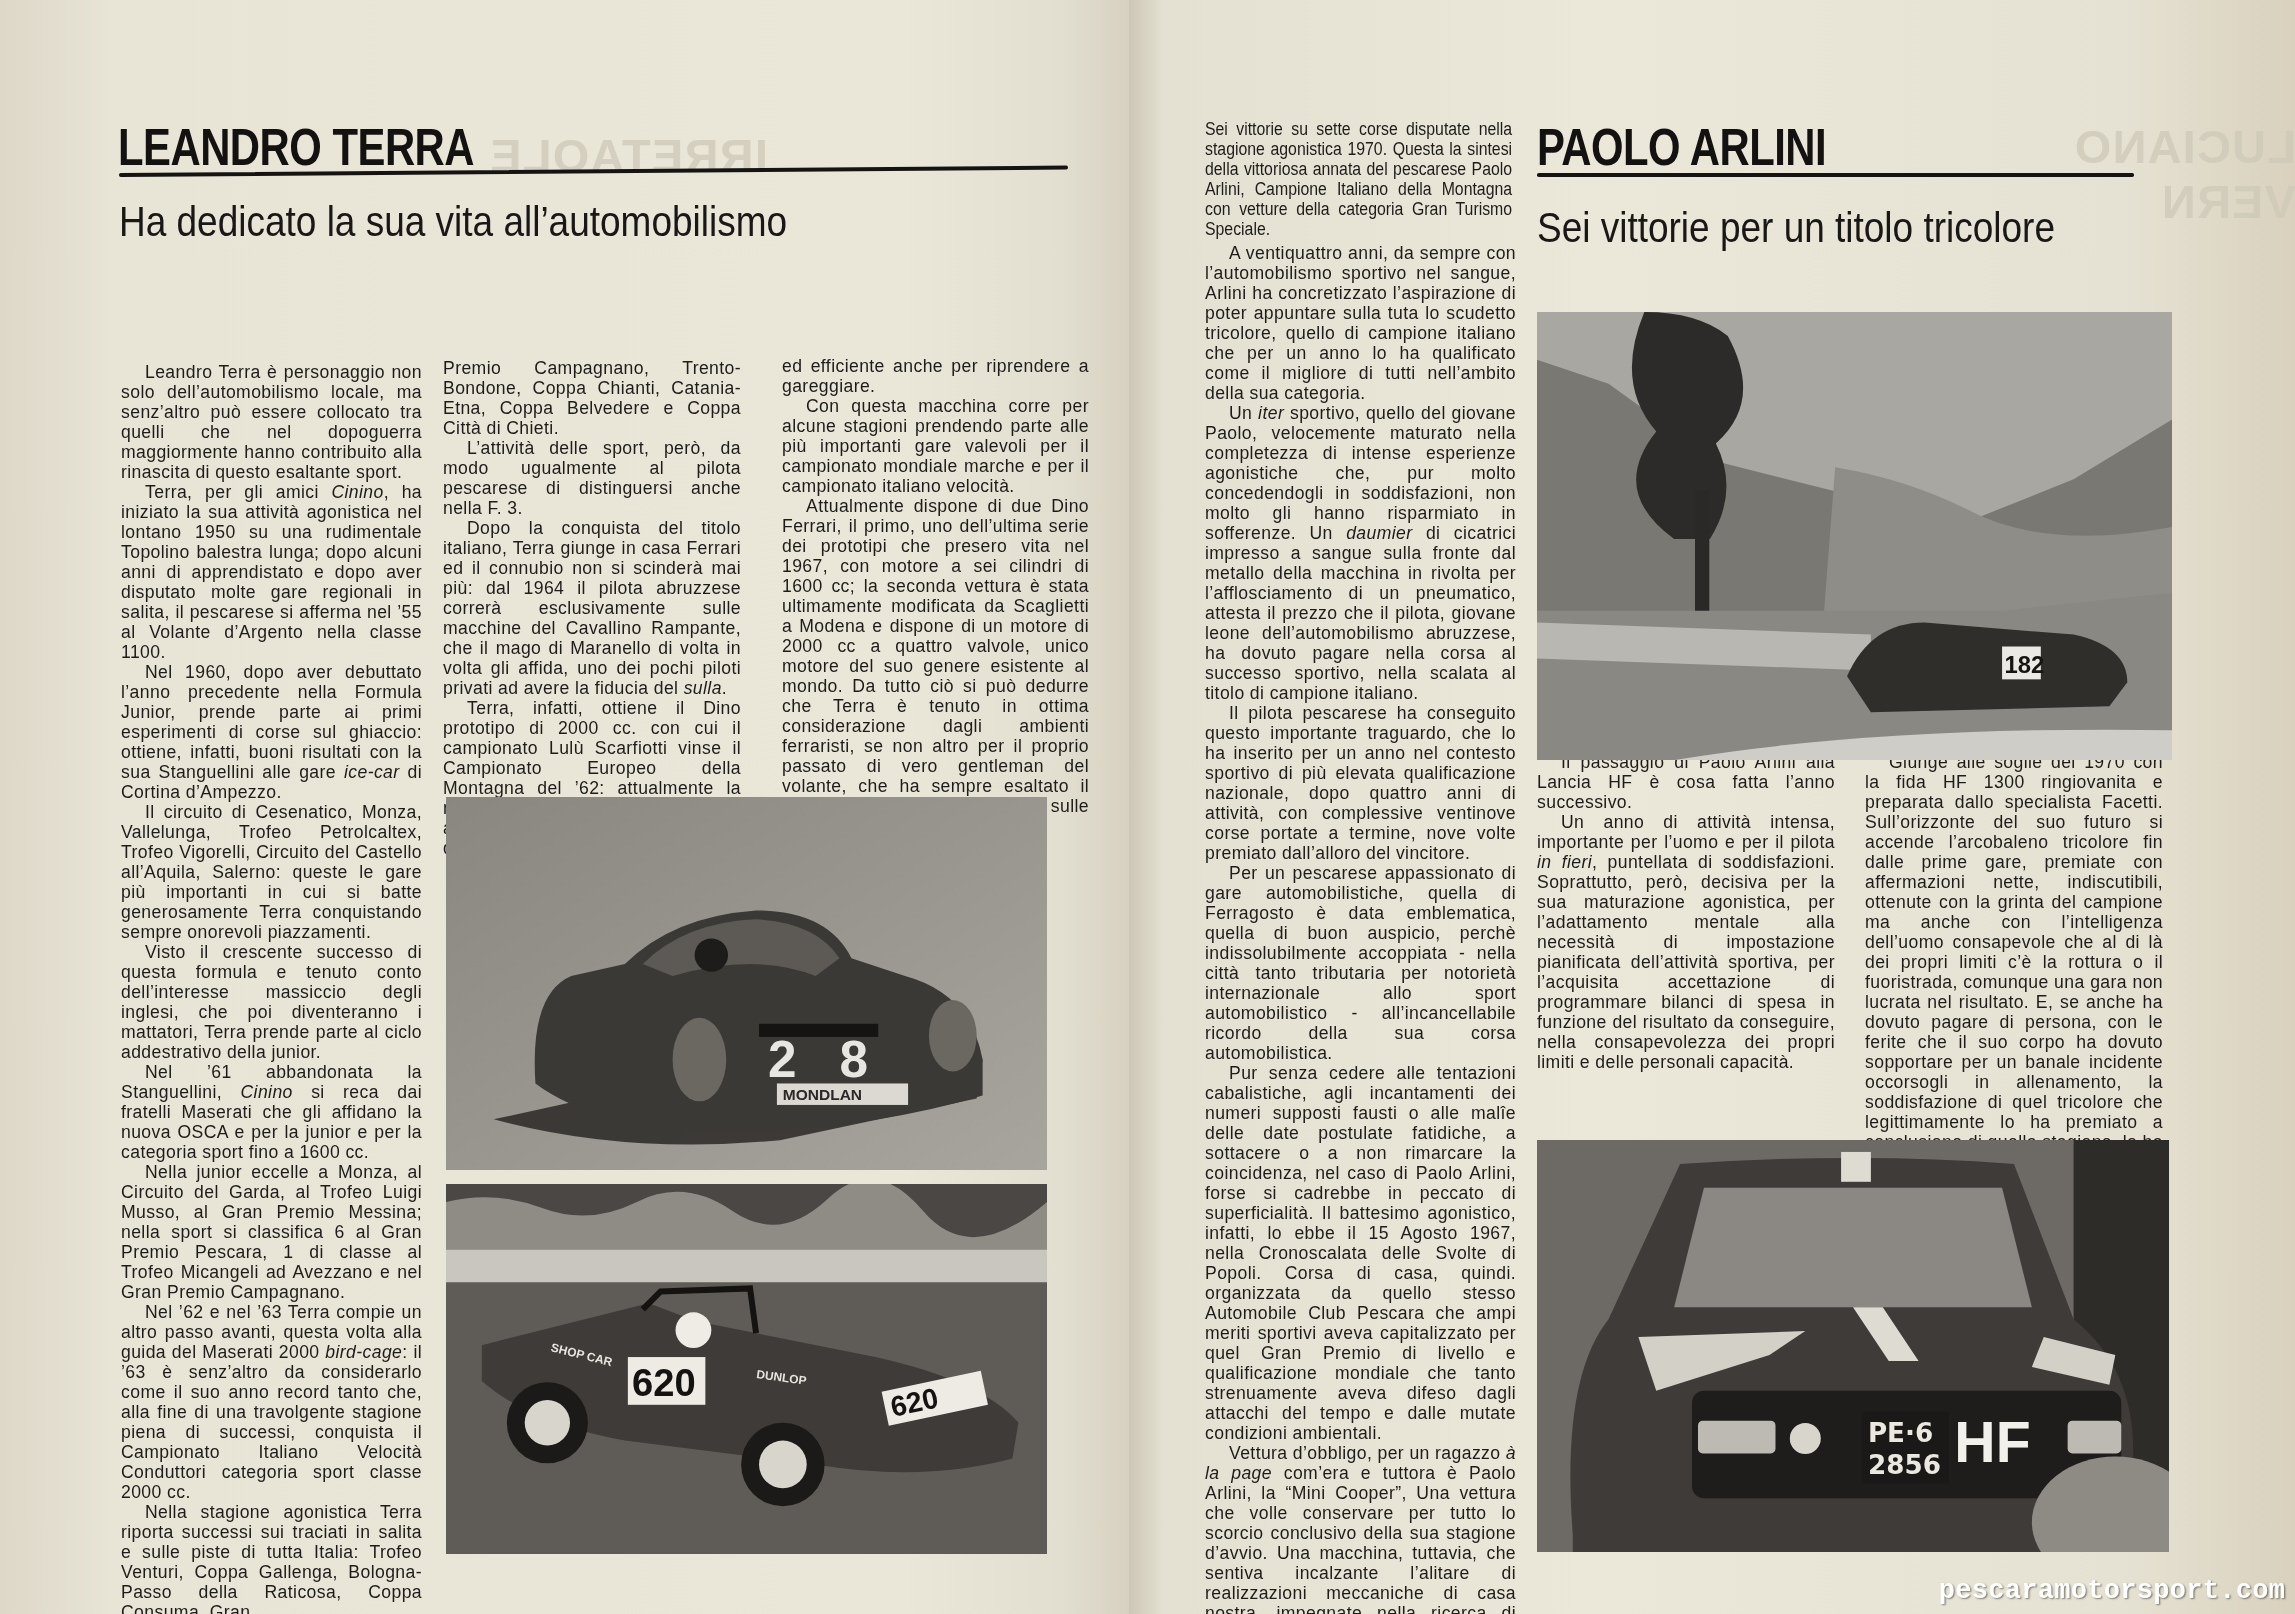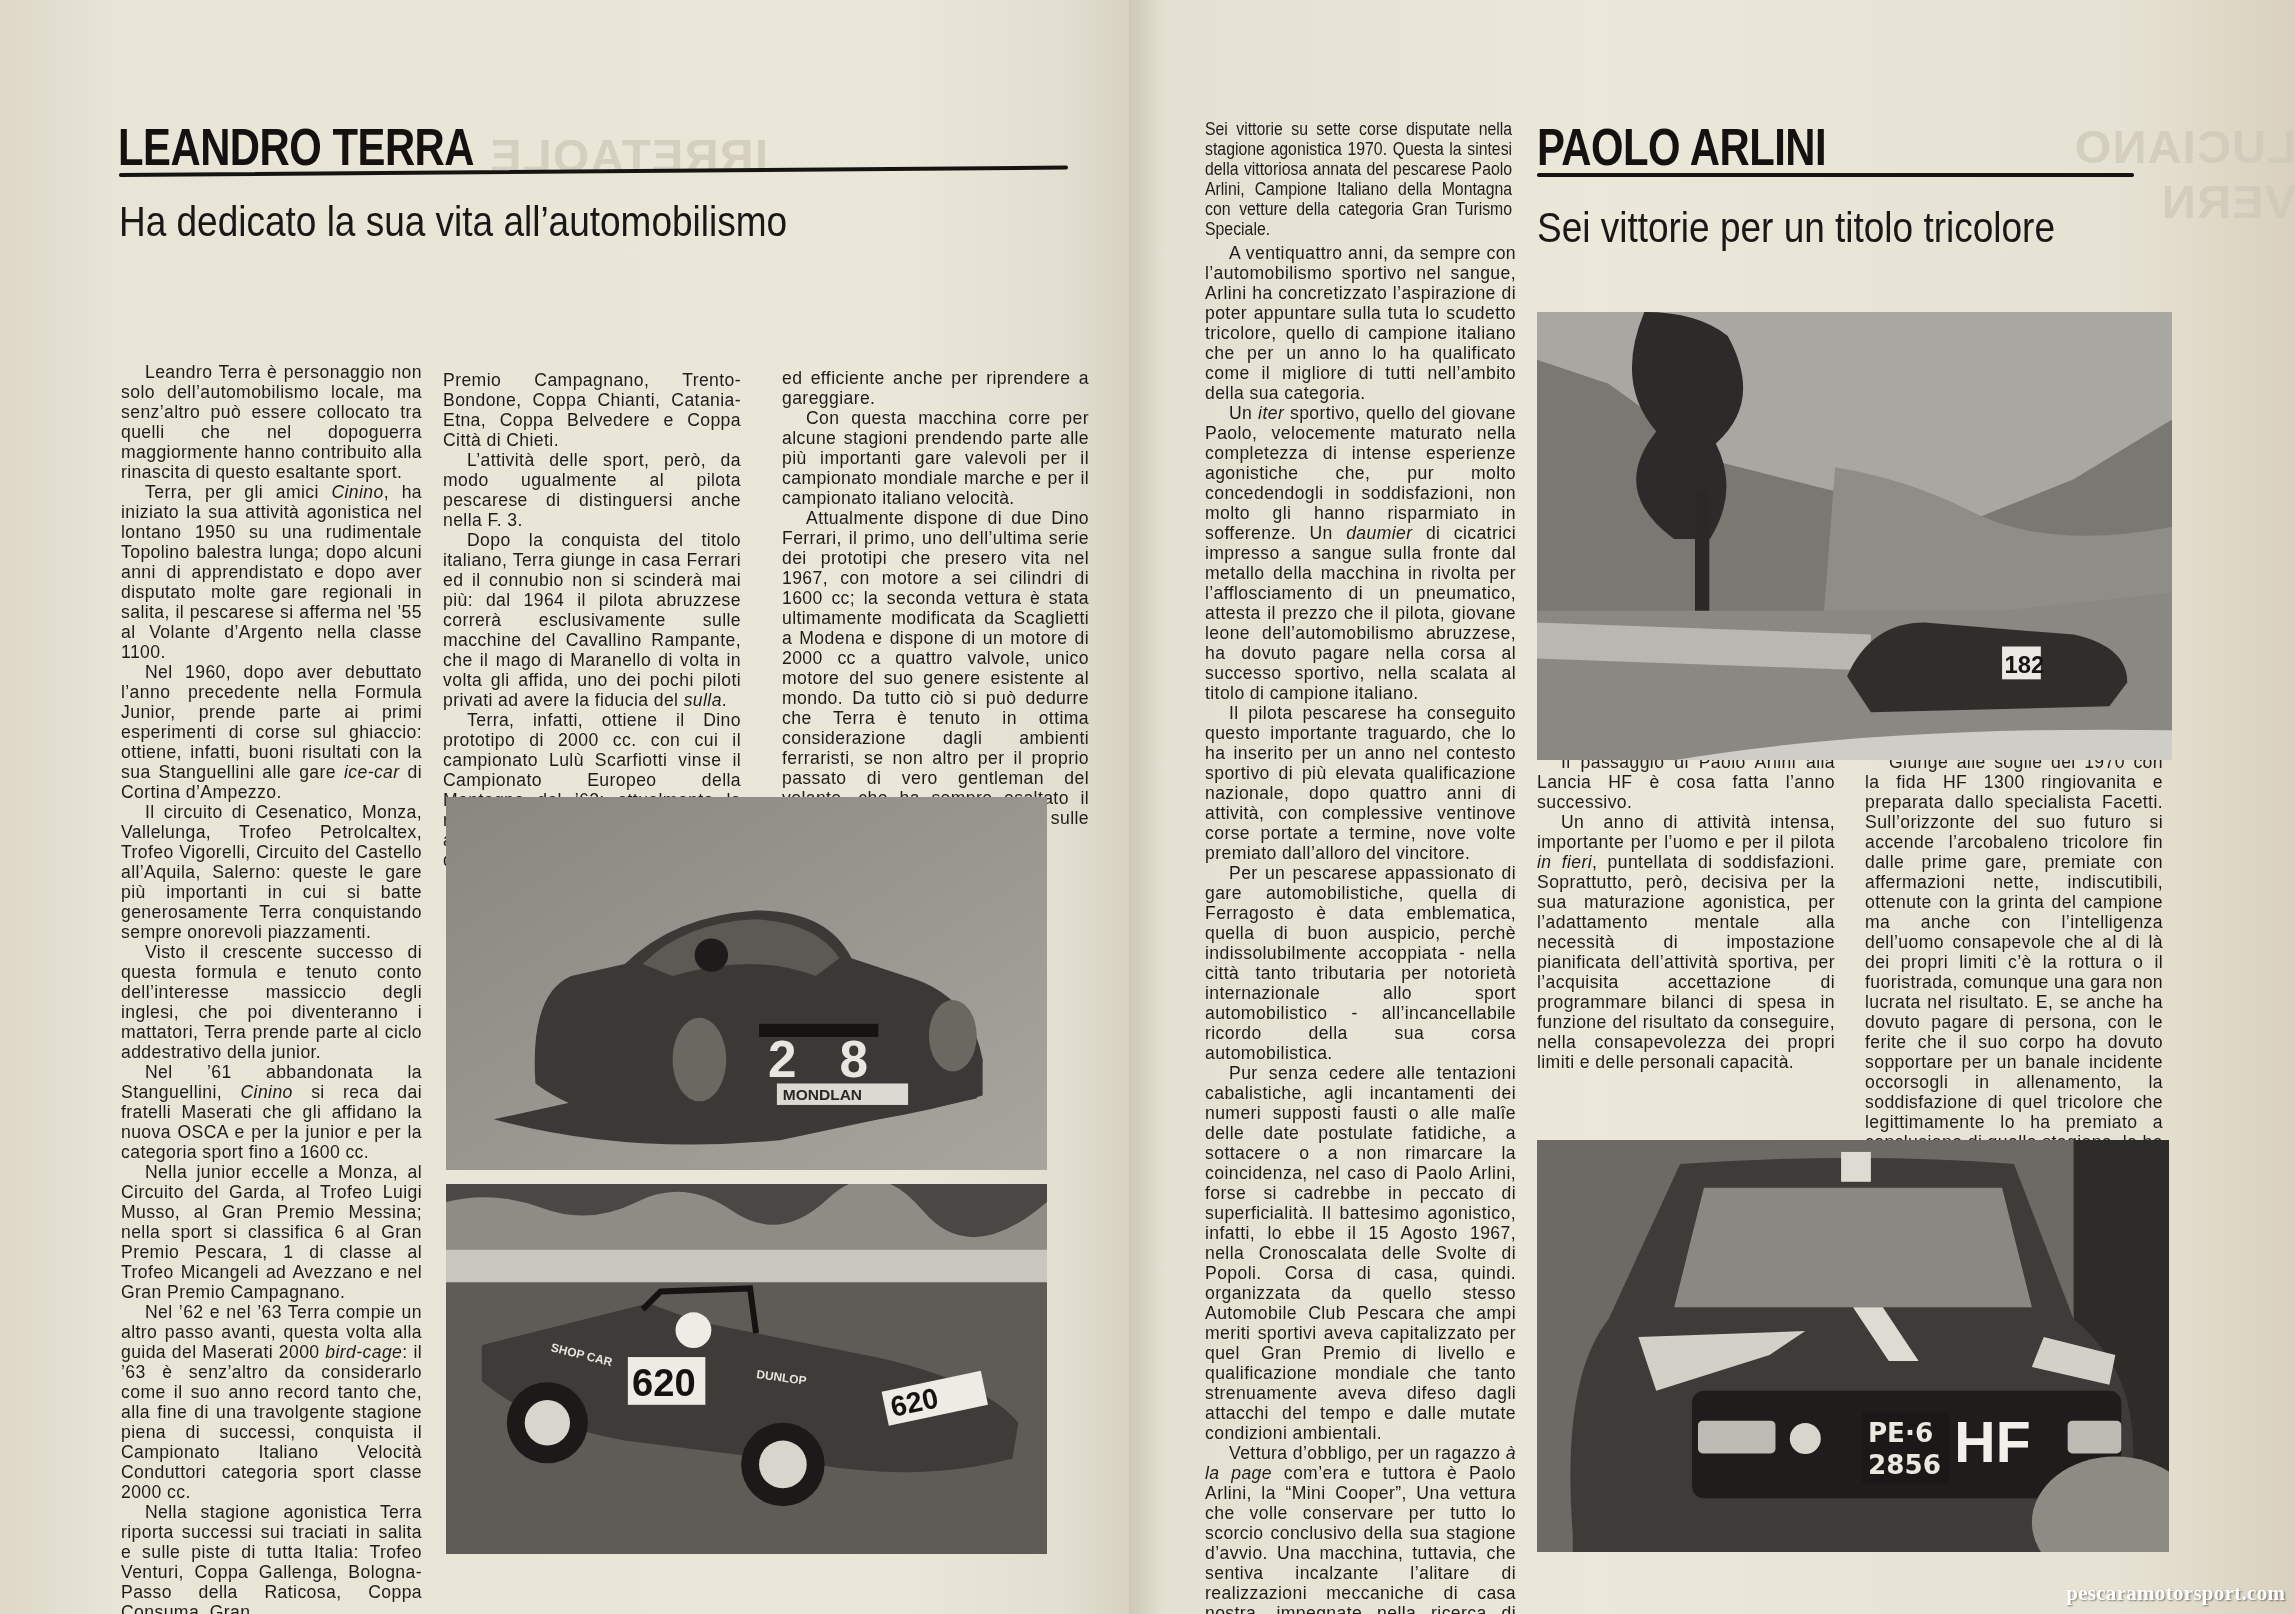--- a/index.html
+++ b/index.html
@@ -35,35 +35,35 @@
   .subtitle {
     position: absolute; font-size: 43px; font-weight: 400; white-space: nowrap;
     transform: scaleX(0.86); transform-origin: left top; color: #1a1816;
   }
   .col {
     position: absolute; font-size: 17.6px; line-height: 20px;
     text-align: justify; letter-spacing: 0.4px; color: #1e1c1a;
     hyphens: manual;
   }
   .col p { margin: 0; text-indent: 24px; }
-  .col p.noindent { text-indent: 0; margin-top: 12px; }
+  .col p.noindent { text-indent: 0; }
   .lead {
     position: absolute; font-size: 18px; line-height: 20px;
     text-align: justify; color: #1e1c1a;
     transform: scaleX(0.88); transform-origin: left top;
   }
   .lead p { margin: 0; }
   .photo {
     position: absolute; overflow: hidden;
     background: #7d7a74;
   }
   .photo svg { width: 100%; height: 100%; display: block; }
   .watermark {
     position: absolute; right: 10.7px; bottom: 8.4px;
-    font-family: Liberation Serif, serif; font-weight: 700; font-size: 21px;
+    font-family: Liberation Mono, monospace; font-weight: 700; font-size: 27px;
     color: #ffffff; text-shadow: 1.2px 1.2px 1.8px rgba(0,0,0,.45);
     letter-spacing: 0.3px;
   }
   .plate-text { font-family: "DejaVu Sans", sans-serif; font-weight: 700; }
 </style>
 </head>
 <body>
 
 <div class="spread">
 

